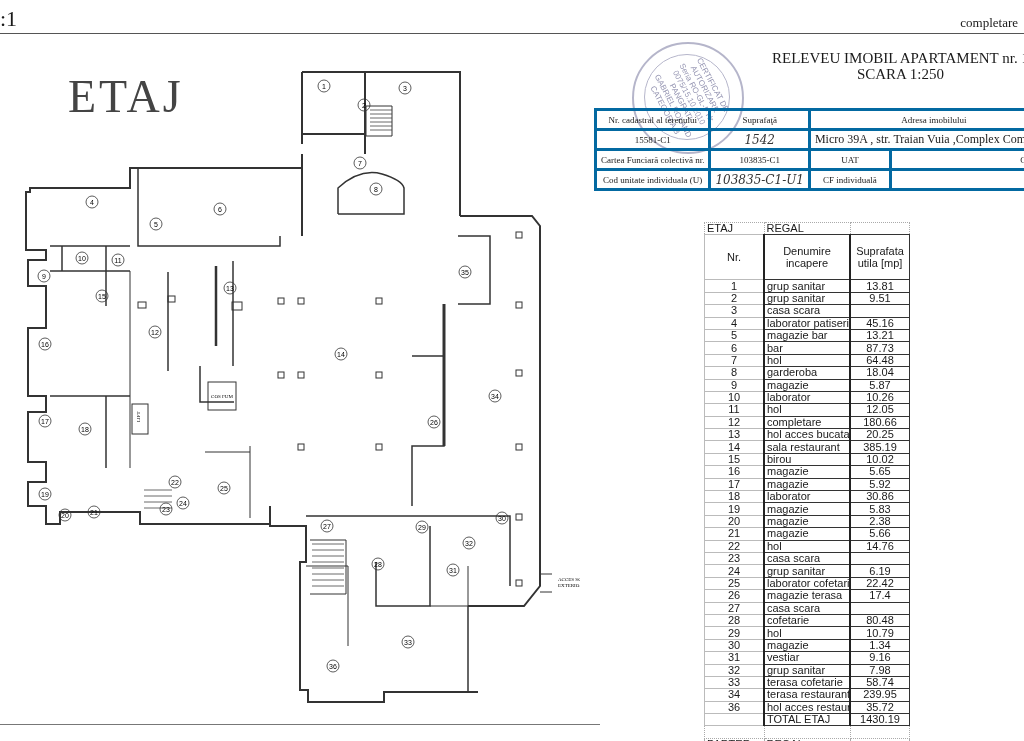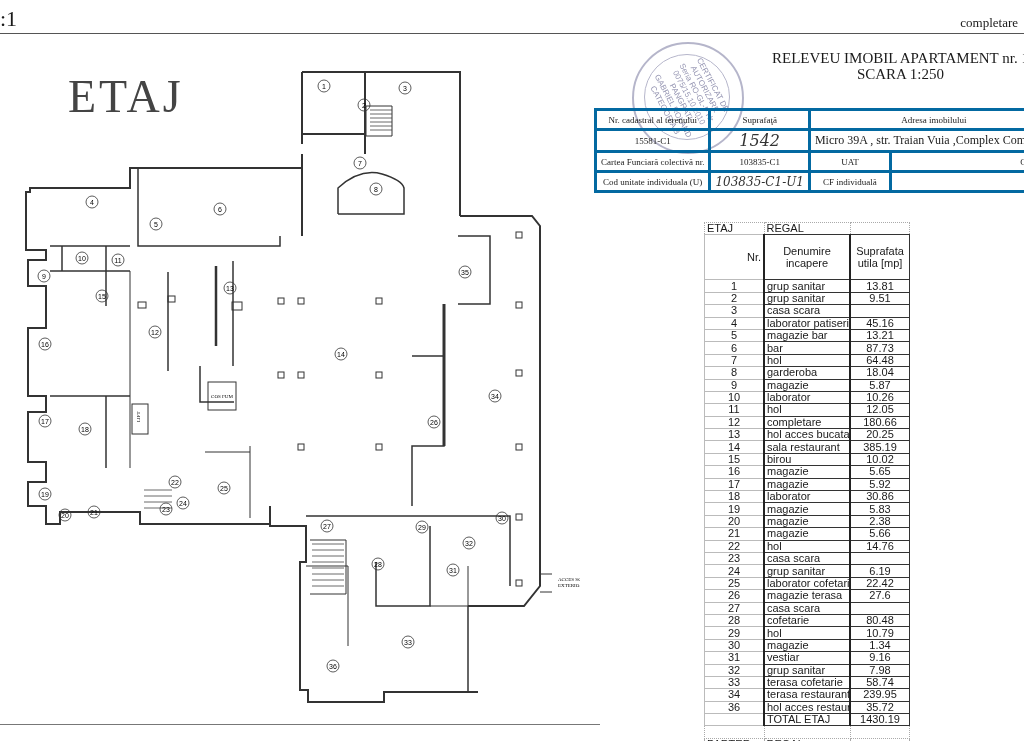--- a/index.html
+++ b/index.html
@@ -18,30 +18,30 @@
 
     
     .stamp { left: 632px; top: 42px; width: 108px; height: 108px; border-radius: 50%;
       border: 2px solid #7a7aa0; opacity: .55; }
     .stamp-inner { position: absolute; left: 10px; top: 10px; width: 84px; height: 84px; border-radius: 50%; border: 1px solid #7a7aa0; }
     .stamp-text { position: absolute; left: 20px; top: 22px; width: 70px; font-family: "Liberation Sans", sans-serif; font-size: 8px; line-height: 9px; color: #3a3a70; transform: rotate(62deg); text-align: center; }
 
     
     table.cad { position: absolute; left: 594px; top: 108px; border-collapse: collapse; font-size: 9px; }
     table.cad td { border: 3px solid #0369a1; padding: 0 4px; height: 17px; text-align: center; white-space: nowrap; }
-    .hand { font-family: "DejaVu Serif", serif; font-style: italic; font-size: 16px; color: #333; }
+    .hand { font-family: "DejaVu Serif", serif; font-style: italic; font-size: 12px; color: #333; }
 
     
     table.rooms { position: absolute; left: 704px; top: 222px; border-collapse: collapse;
       font-family: "Liberation Sans", sans-serif; font-size: 11px; }
     table.rooms td { border: 1px solid #bbb; height: 11.4px; line-height: 11px; padding: 0 2px; white-space: nowrap; overflow: hidden; }
     table.rooms td.nr { width: 54px; text-align: center; border-right: 2px solid #222; }
     table.rooms td.name { width: 80px; max-width: 80px; border: 1px solid #333; }
     table.rooms td.area { width: 54px; text-align: center; border: 1px solid #333; border-left: 2px solid #222; }
-    table.rooms tr.head td { height: 44px; text-align: right; line-height: 12px; }
+    table.rooms tr.head td { height: 44px; text-align: center; line-height: 12px; }
     table.rooms tr.plain td { border: 1px dotted #aaa; }
 
     
     .plan { left: 20px; top: 66px; width: 560px; height: 664px; }
     .plan svg { width: 100%; height: 100%; }
     .bottom-rule { left: 0; top: 724px; width: 600px; height: 1px; background: #777; }
   </style>
 </head>
 <body>
 
@@ -220,21 +220,21 @@
         <td class="area">6.19</td>
       </tr>
       <tr>
         <td class="nr">25</td>
         <td class="name">laborator cofetarie</td>
         <td class="area">22.42</td>
       </tr>
       <tr>
         <td class="nr">26</td>
         <td class="name">magazie terasa</td>
-        <td class="area">27.6</td>
+        <td class="area">17.4</td>
       </tr>
       <tr>
         <td class="nr">27</td>
         <td class="name">casa scara</td>
         <td class="area"></td>
       </tr>
       <tr>
         <td class="nr">28</td>
         <td class="name">cofetarie</td>
         <td class="area">80.48</td>

